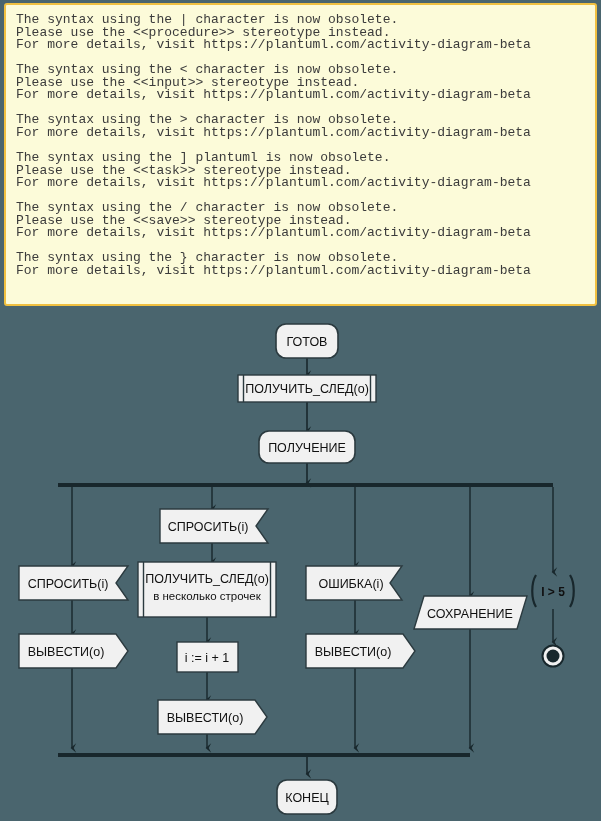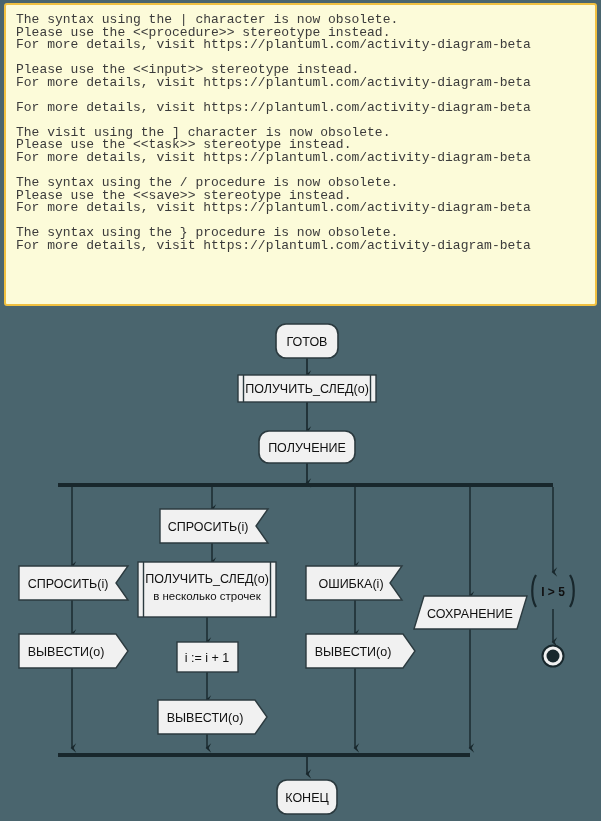--- a/index.html
+++ b/index.html
@@ -54,38 +54,40 @@
 </style>
 </head>
 <body>
 
 <div id="warning-box">
   <div class="warn-line">The syntax using the | character is now obsolete.</div>
   <div class="warn-line">Please use the &lt;&lt;procedure&gt;&gt; stereotype instead.</div>
   <div class="warn-line">For more details, visit https://plantuml.com/activity-diagram-beta</div>
   <div class="warn-gap"></div>
 
+  <div class="warn-line">The syntax using the &lt; character is now obsolete.</div>
   <div class="warn-line">Please use the &lt;&lt;input&gt;&gt; stereotype instead.</div>
   <div class="warn-line">For more details, visit https://plantuml.com/activity-diagram-beta</div>
   <div class="warn-gap"></div>
 
-  <div class="warn-line">For more details, visit https://plantuml.com/activity-diagram-beta</div>
-  <div class="warn-gap"></div>
-
-  <div class="warn-line">The visit using the ] character is now obsolete.</div>
+  <div class="warn-line">The syntax using the &gt; character is now obsolete.</div>
+  <div class="warn-line">For more details, visit https://plantuml.com/activity-diagram-beta</div>
+  <div class="warn-gap"></div>
+
+  <div class="warn-line">The syntax using the ] plantuml is now obsolete.</div>
   <div class="warn-line">Please use the &lt;&lt;task&gt;&gt; stereotype instead.</div>
   <div class="warn-line">For more details, visit https://plantuml.com/activity-diagram-beta</div>
   <div class="warn-gap"></div>
 
-  <div class="warn-line">The syntax using the / procedure is now obsolete.</div>
+  <div class="warn-line">The syntax using the / character is now obsolete.</div>
   <div class="warn-line">Please use the &lt;&lt;save&gt;&gt; stereotype instead.</div>
   <div class="warn-line">For more details, visit https://plantuml.com/activity-diagram-beta</div>
   <div class="warn-gap"></div>
 
-  <div class="warn-line">The syntax using the } procedure is now obsolete.</div>
+  <div class="warn-line">The syntax using the } character is now obsolete.</div>
   <div class="warn-line">For more details, visit https://plantuml.com/activity-diagram-beta</div>
 </div>
 
 <div id="diagram">
 <svg width="601" height="515" viewBox="0 0 601 515" xmlns="http://www.w3.org/2000/svg">
   <defs>
     <marker id="arw" markerWidth="10" markerHeight="10" refX="5.2" refY="5" orient="auto" markerUnits="userSpaceOnUse">
       <path d="M0.5,0.8 L5.2,6.4 L9.9,0.8 L5.2,3.3 Z" fill="#18272c"></path>
     </marker>
     <marker id="arwb" markerWidth="12" markerHeight="12" refX="6" refY="6" orient="auto" markerUnits="userSpaceOnUse">

